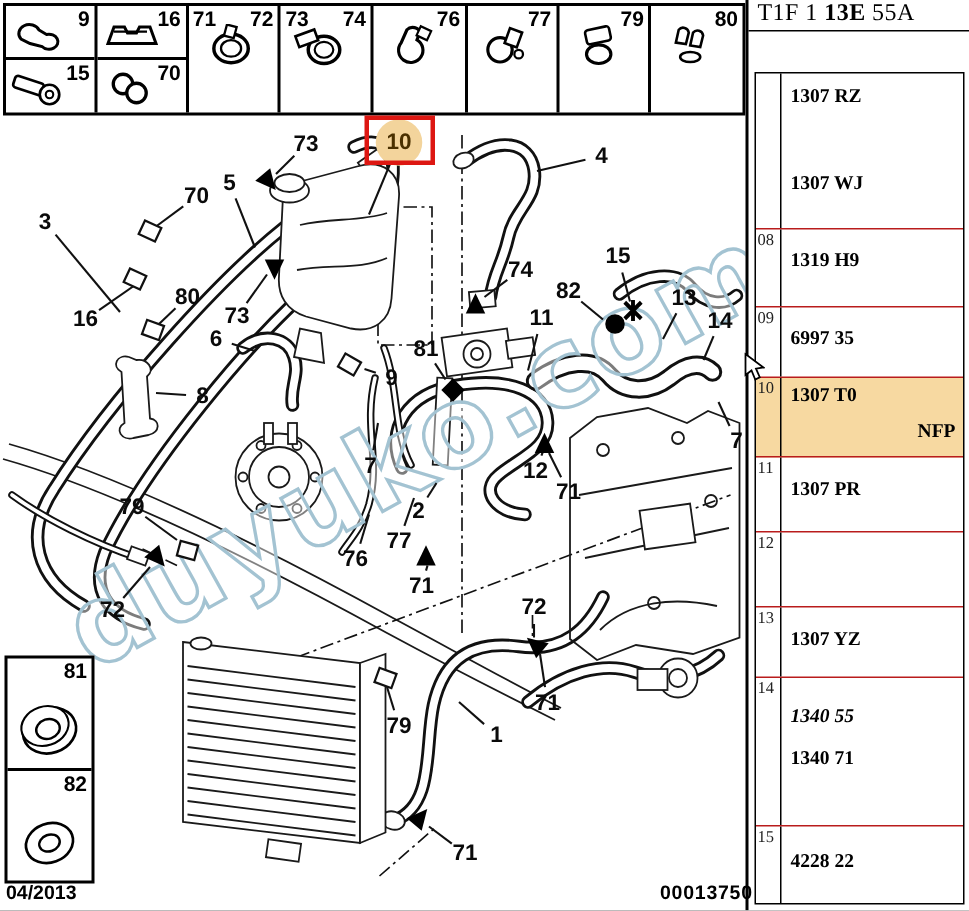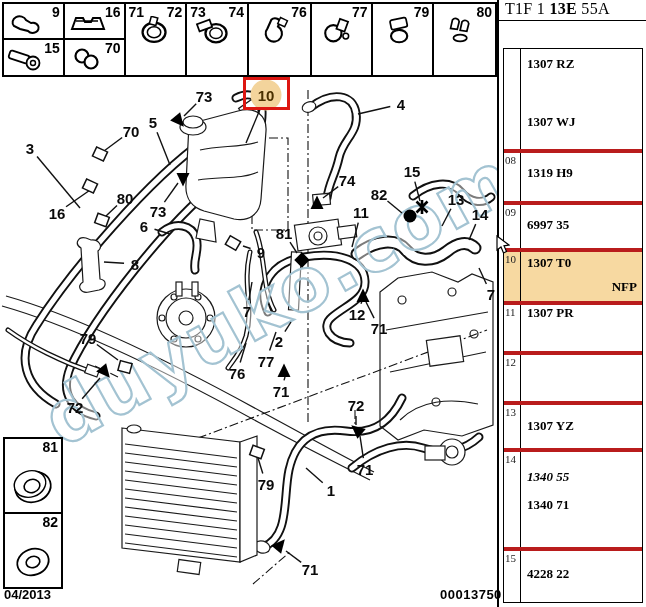--- a/index.html
+++ b/index.html
@@ -22,21 +22,21 @@
   .lb-cell{position:relative;flex:1;box-sizing:border-box;}
   .lb-cell:first-child{border-bottom:2px solid #000;}
   
   #table-panel{position:absolute;left:497px;top:0;width:149px;height:607px;background:#fff;
         border-left:2px solid #000;box-sizing:border-box;z-index:4;font-family:"Liberation Serif",serif;}
   #tp-header{height:20px;border-bottom:1px solid #000;font-size:16px;padding-left:6px;
         white-space:nowrap;letter-spacing:.3px;color:#000;}
   #tp-header .b{font-weight:700;}
   #tp-body{position:absolute;left:4px;top:48px;width:140px;height:555px;
         border:1px solid #000;box-sizing:border-box;display:flex;flex-direction:column;}
-  .trow{position:relative;border-bottom:4px solid #b91c1c;box-sizing:border-box;display:flex;}
+  .trow{position:relative;border-bottom:1px solid #b91c1c;box-sizing:border-box;display:flex;}
   .trow:last-child{border-bottom:none;}
   .tindex{width:17px;border-right:1px solid #000;box-sizing:border-box;
         font-size:11px;color:#222;padding:1px 0 0 1px;}
   .tcells{flex:1;position:relative;}
   .tpart{font-weight:700;font-size:13px;color:#000;padding-left:6px;white-space:nowrap;}
   .tnote{position:absolute;right:5px;top:27px;font-weight:700;font-size:13px;color:#000;}
   
   #labels{position:absolute;left:0;top:0;width:646px;height:607px;z-index:3;pointer-events:none;}
   .plabel{position:absolute;transform:translate(-50%,-50%);font:700 15px "Liberation Sans",sans-serif;
         color:#0a0a0a;pointer-events:auto;}
@@ -399,21 +399,21 @@
         <div class="trow" style="height: 53px; background: rgb(247, 217, 161);">
           <div class="tindex">10</div>
           <div class="tcells">
             <div class="tpart" style="padding-top: 3px;">1307 T0</div>
             <div class="tnote">NFP</div>
           </div>
         </div>
         <div class="trow" style="height: 50px;">
           <div class="tindex">11</div>
           <div class="tcells">
-            <div class="tpart" style="">1307 PR</div>
+            <div class="tpart" style="padding-top: 13px;">1307 PR</div>
           </div>
         </div>
         <div class="trow" style="height: 50px;">
           <div class="tindex">12</div>
         </div>
         <div class="trow" style="height: 47px;">
           <div class="tindex">13</div>
           <div class="tcells">
             <div class="tpart" style="padding-top: 13px;">1307 YZ</div>
           </div>

